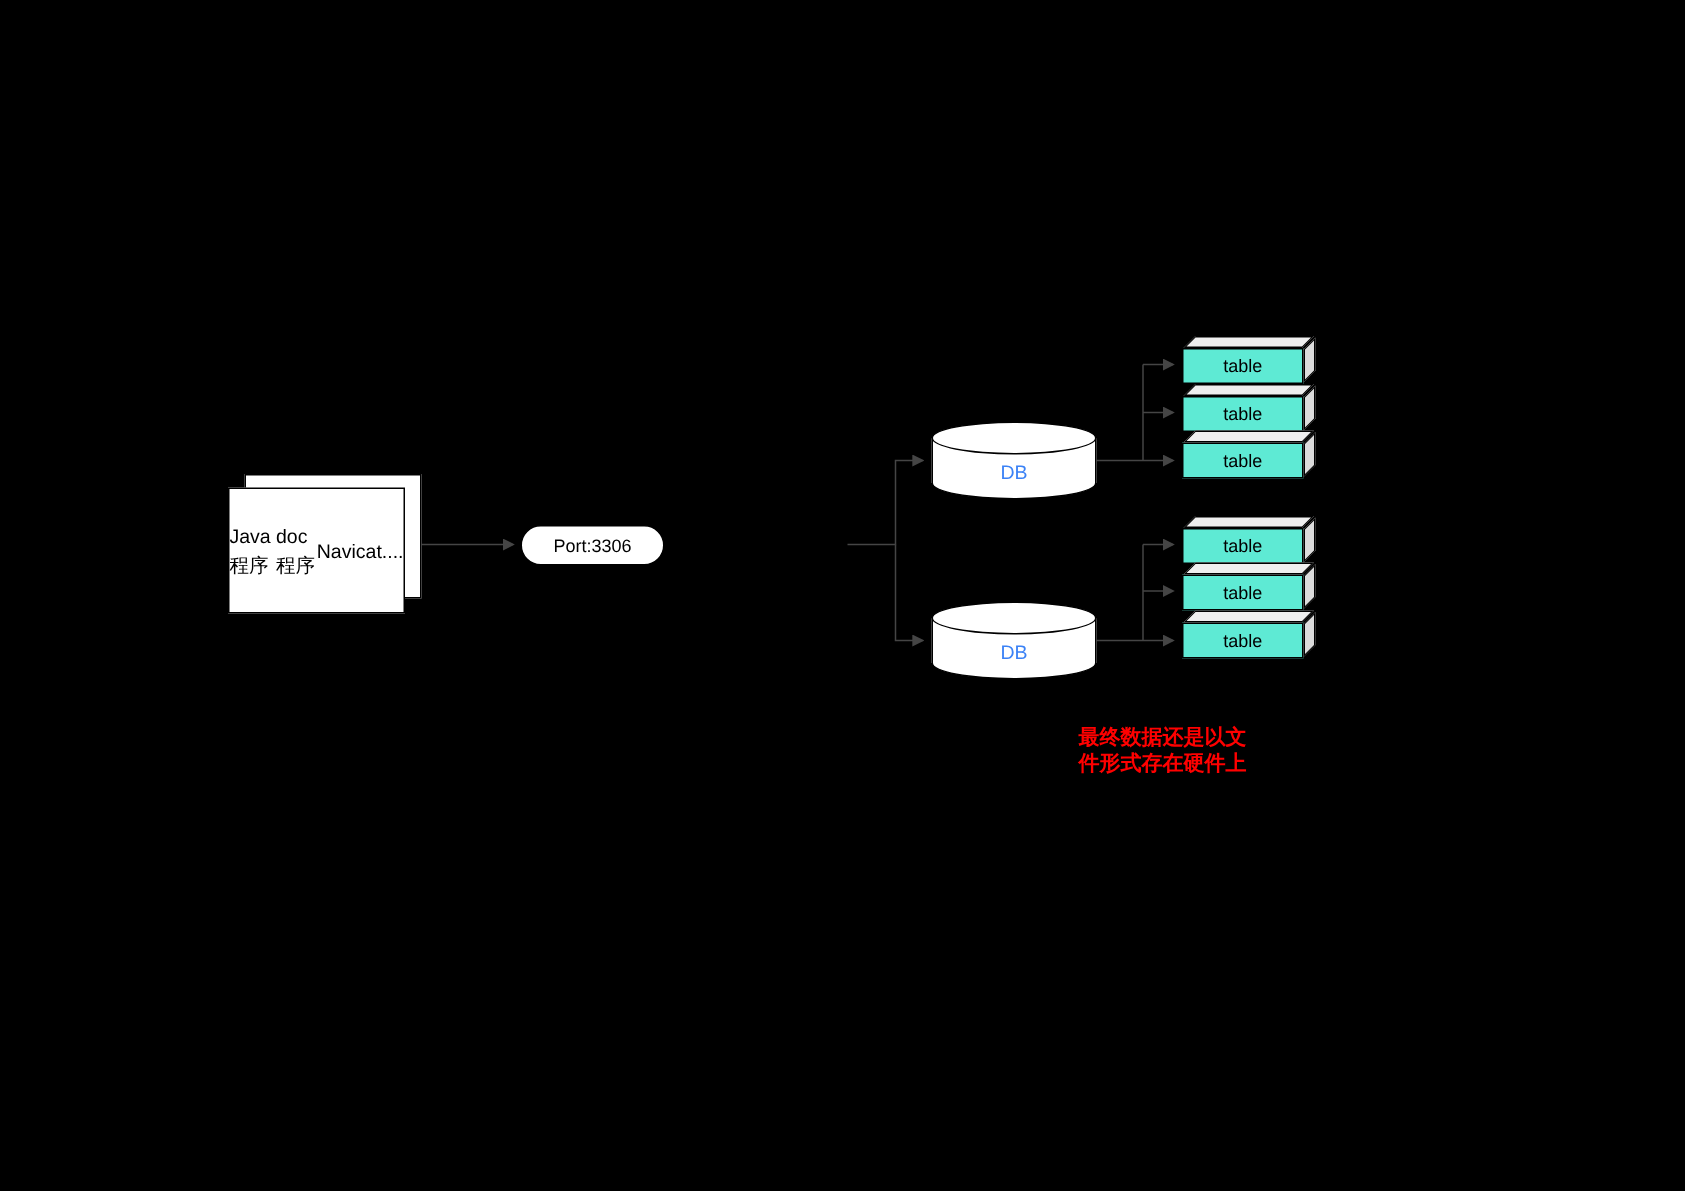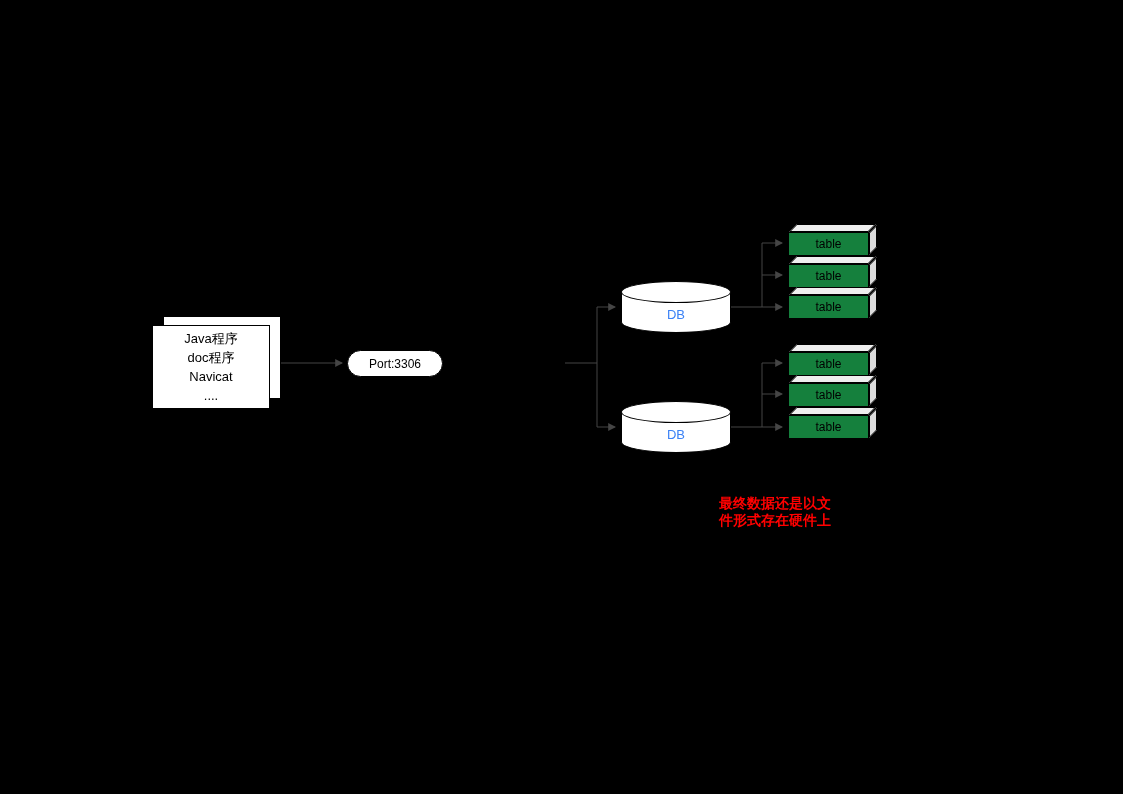--- a/index.html
+++ b/index.html
@@ -20,21 +20,21 @@
     box-sizing: border-box;
     background: #ffffff;
     border: 1px solid #000000;
     color: #000000;
   }
   #client-back {
     left: 163px; top: 316px; width: 118px; height: 83px;
   }
   #client-front {
     left: 152px; top: 325px; width: 118px; height: 84px;
-    display: flex; flex-direction: column;
+    display: flex; flex-direction: row;
     justify-content: center; align-items: center;
     font-size: 13px; line-height: 19px;
   }
   #port-node {
     left: 347px; top: 350px; width: 96px; height: 27px;
     border-radius: 14px;
     display: flex; align-items: center; justify-content: center;
     font-size: 12px;
     z-index: 5;
   }
@@ -59,21 +59,21 @@
     background: #ffffff;
     border-left: 1px solid #000000; border-right: 1px solid #000000;
     box-sizing: border-box; z-index: 2;
   }
   .cyl-label {
     position: absolute; left: 0; right: 0; top: 26px;
     text-align: center; font-size: 13px; color: #3b82f6; z-index: 4;
   }
   .box3d {
     position: absolute; left: 788px; width: 81px; height: 24px;
-    background: #15803d; border: 1px solid #000000; box-sizing: border-box;
+    background: #5eead4; border: 1px solid #000000; box-sizing: border-box;
     display: flex; align-items: center; justify-content: center;
     font-size: 12px; color: #000000;
   }
   .box3d::before {
     content: ""; position: absolute; left: 0; top: -9px;
     width: 100%; height: 8px;
     background: #efefef; border: 1px solid #000000; box-sizing: border-box;
     transform: skewX(-45deg); transform-origin: 0 100%;
   }
   .box3d::after {
@@ -147,18 +147,18 @@
     <div class="cyl-label">DB</div>
   </div>
 
   <div class="box3d" id="table-1">table</div>
   <div class="box3d" id="table-2">table</div>
   <div class="box3d" id="table-3">table</div>
   <div class="box3d" id="table-4">table</div>
   <div class="box3d" id="table-5">table</div>
   <div class="box3d" id="table-6">table</div>
 
-  <div id="note" style="color: rgb(255, 0, 0); margin-top: 12px;">
+  <div id="note" style="color: rgb(255, 0, 0);">
     <div>最终数据还是以文</div>
     <div>件形式存在硬件上</div>
   </div>
 
 </div>
 
 </body></html>

